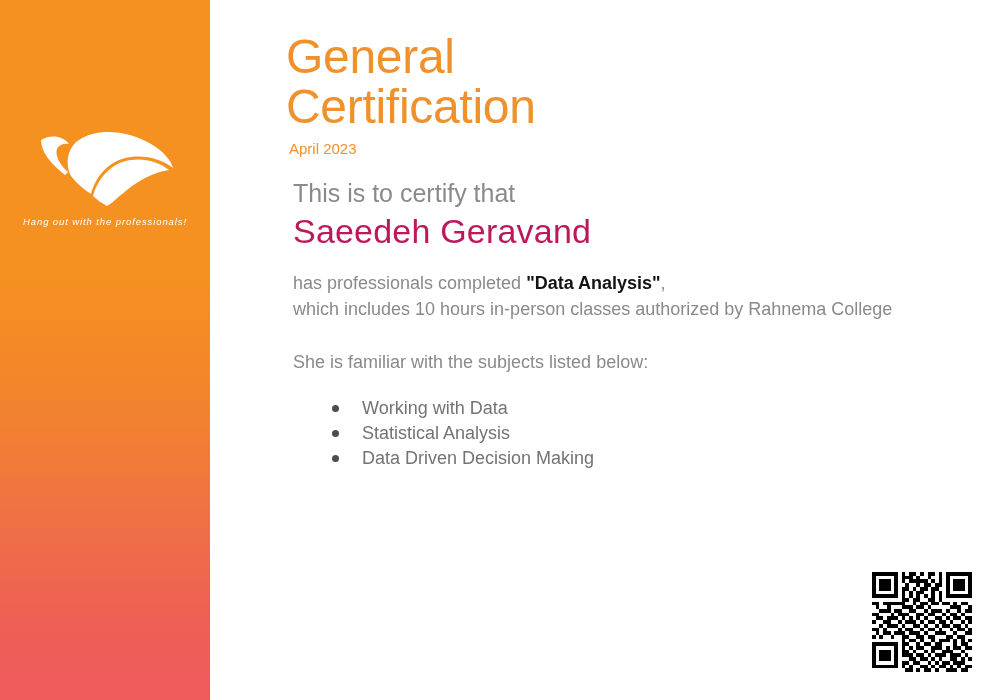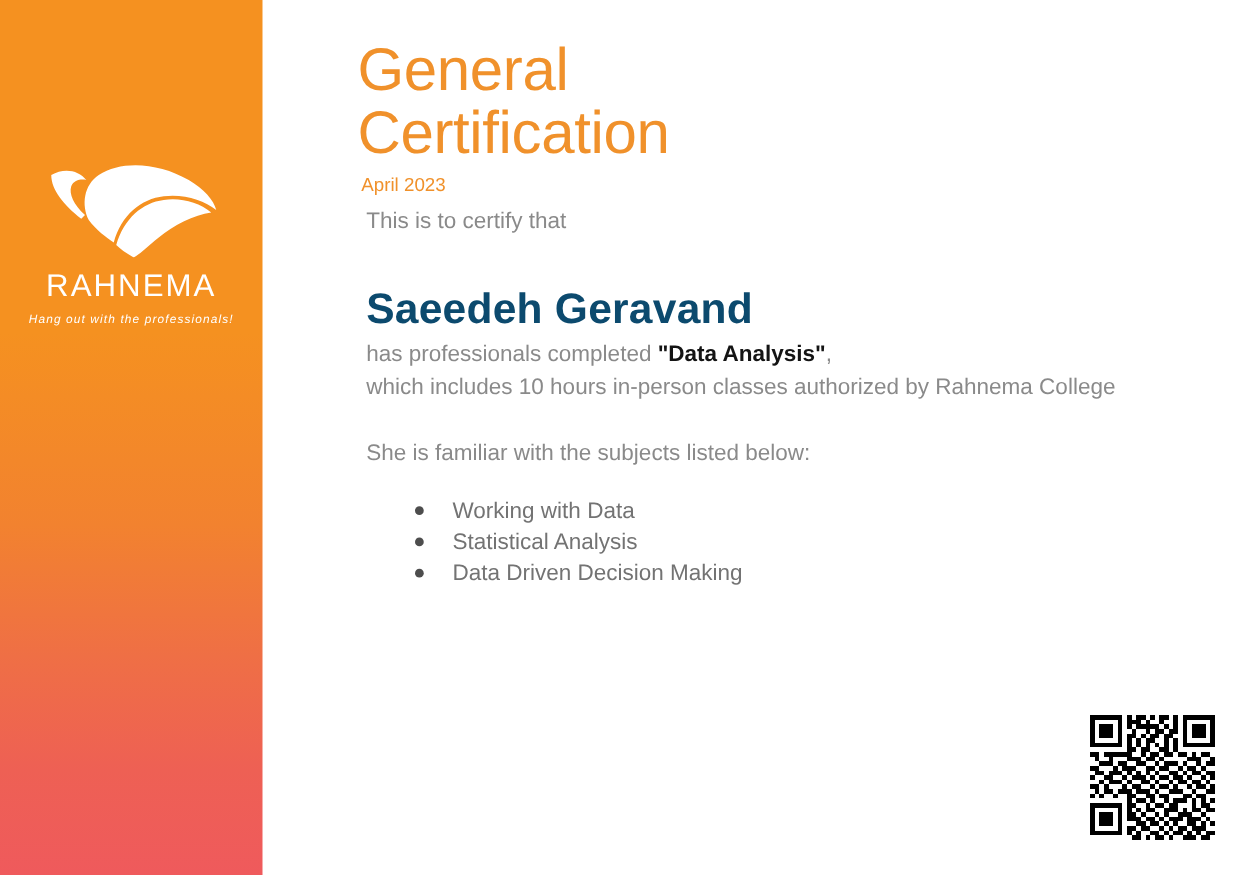--- a/index.html
+++ b/index.html
@@ -89,32 +89,32 @@
     position: absolute;
     left: 3px;
     top: 140px;
     color: #f0912b;
     font-size: 15px;
     font-weight: 400;
   }
   .certify-line {
     position: absolute;
     left: 7px;
-    top: 166px;
+    top: 179px;
     color: #8a8a8a;
-    font-size: 18px;
+    font-size: 25px;
     font-weight: 400;
   }
   .recipient {
     position: absolute;
     left: 7px;
-    top: 228px;
-    color: #0c4a6e;
+    top: 212px;
+    color: #be185d;
     font-size: 34px;
-    font-weight: 700;
+    font-weight: 400;
     letter-spacing: 0.2px;
   }
   .body-block {
     position: absolute;
     left: 7px;
     top: 271px;
     width: 700px;
     color: #8a8a8a;
     font-size: 18px;
     line-height: 25.5px;
@@ -178,21 +178,20 @@
 
   <div class="sidebar">
     <div class="logo-block">
 
       <svg class="logo-mark" viewBox="0 0 140 78">
         <path d="M6 12 C16 6, 28 8, 34 16 C30 15, 24 16, 22 21 C20 27, 24 36, 33 44 L30 47 C16 36, 6 24, 6 12 Z" fill="#ffffff"></path>
         <path d="M36 48 C30 36, 32 20, 44 12 C62 0, 92 2, 116 16 C128 23, 136 32, 138 40 C128 32, 112 27, 96 29 C78 31, 62 44, 56 66 C50 62, 42 56, 36 48 Z" fill="#ffffff"></path>
         <path d="M58 68 C64 47, 79 34, 96 32 C110 30, 124 34, 134 42 C120 44, 104 52, 92 62 C82 70, 76 76, 72 78 C67 75, 62 72, 58 68 Z" fill="#ffffff"></path>
       </svg>
 
-      <div class="logo-name">RAHNEMA</div>
       <div class="logo-tagline">Hang out with the professionals!</div>
     </div>
   </div>
 
   <div class="content">
 
     <div class="title">General
 Certification</div>
 
     <div class="date">April 2023</div>

